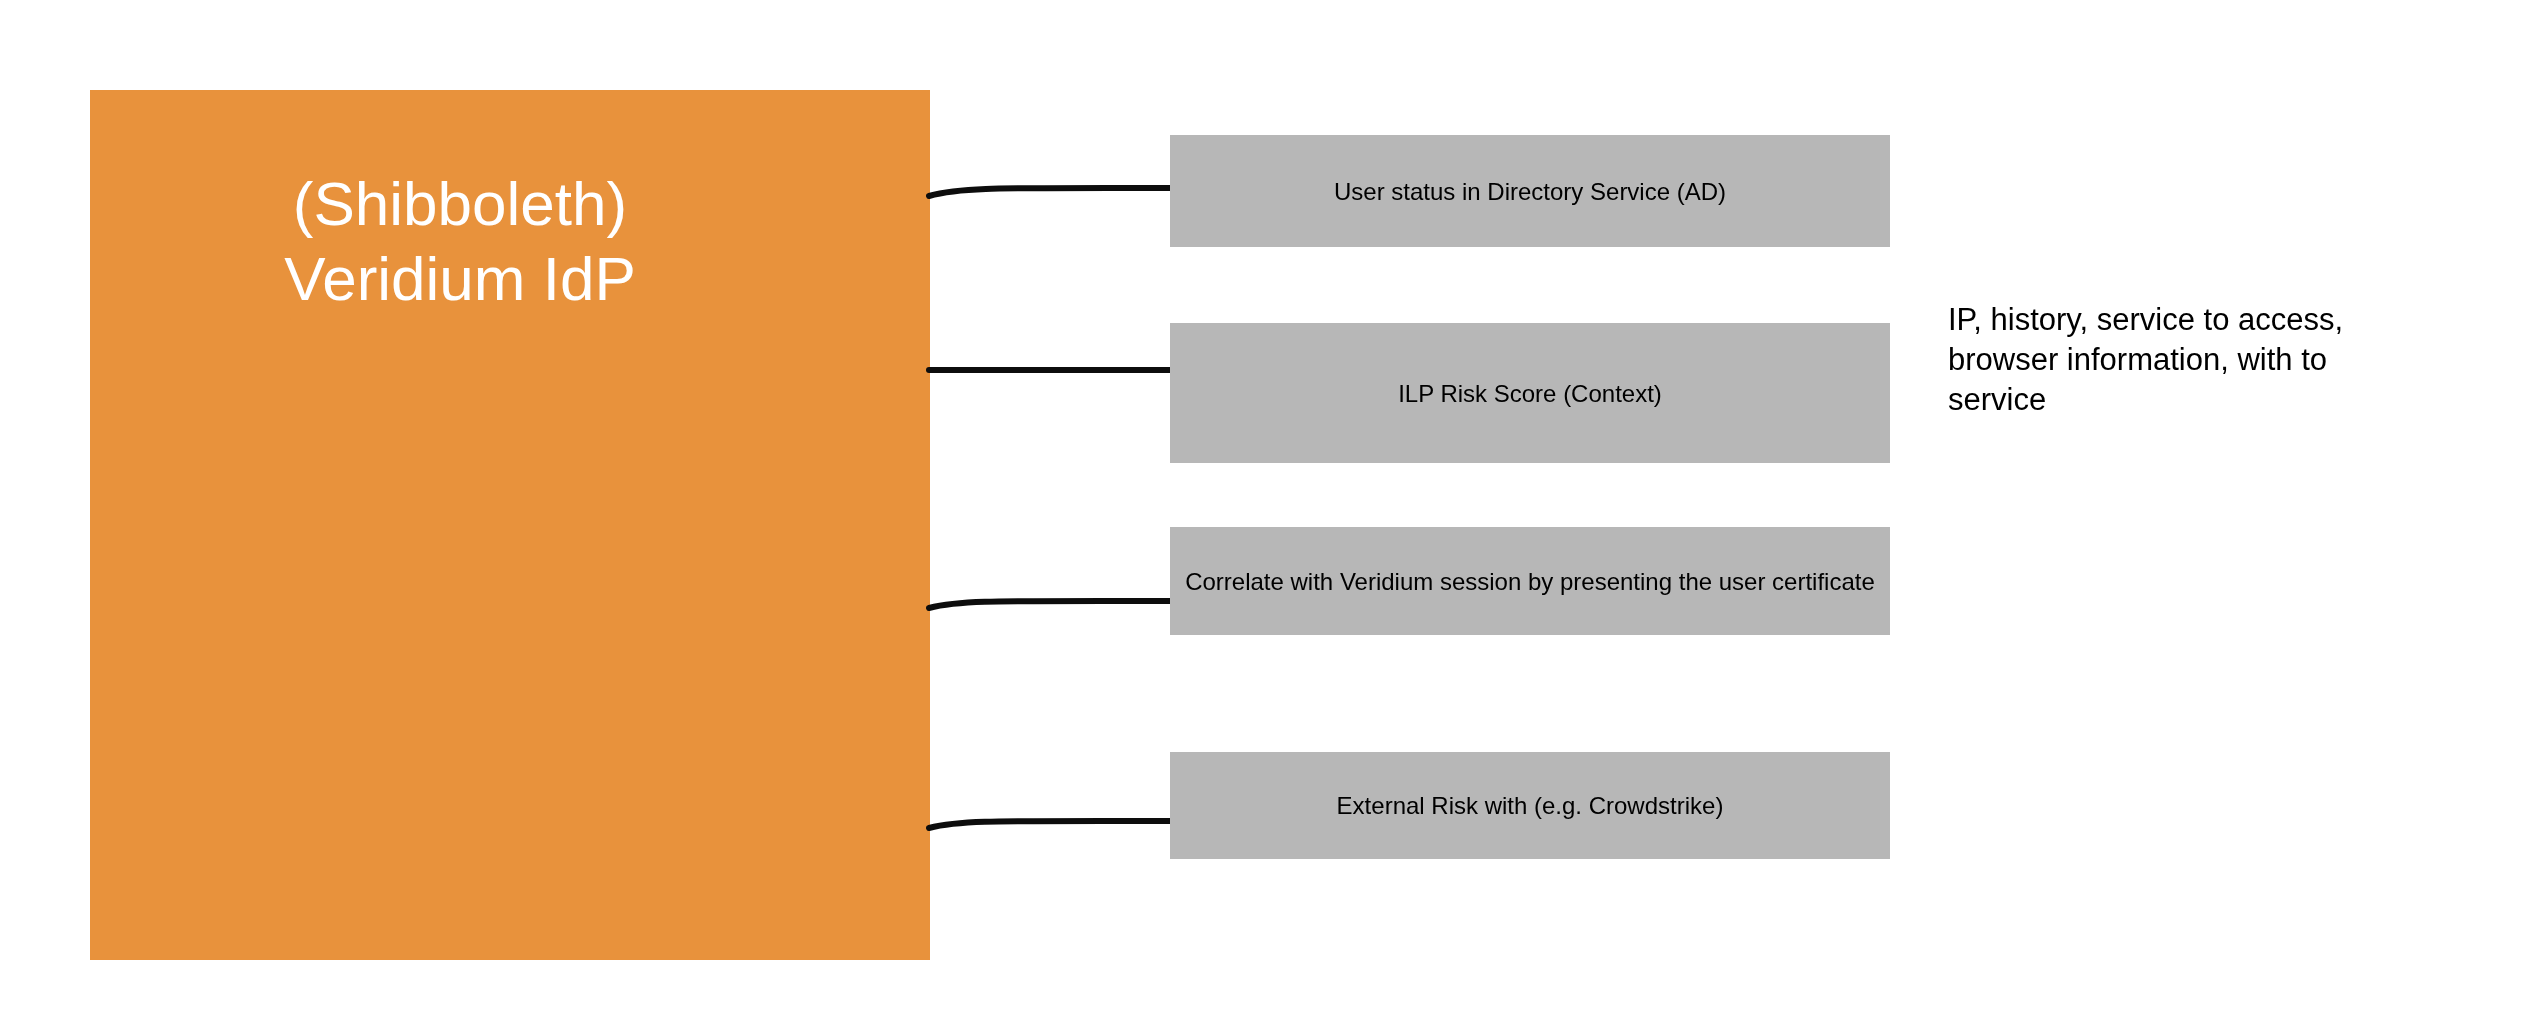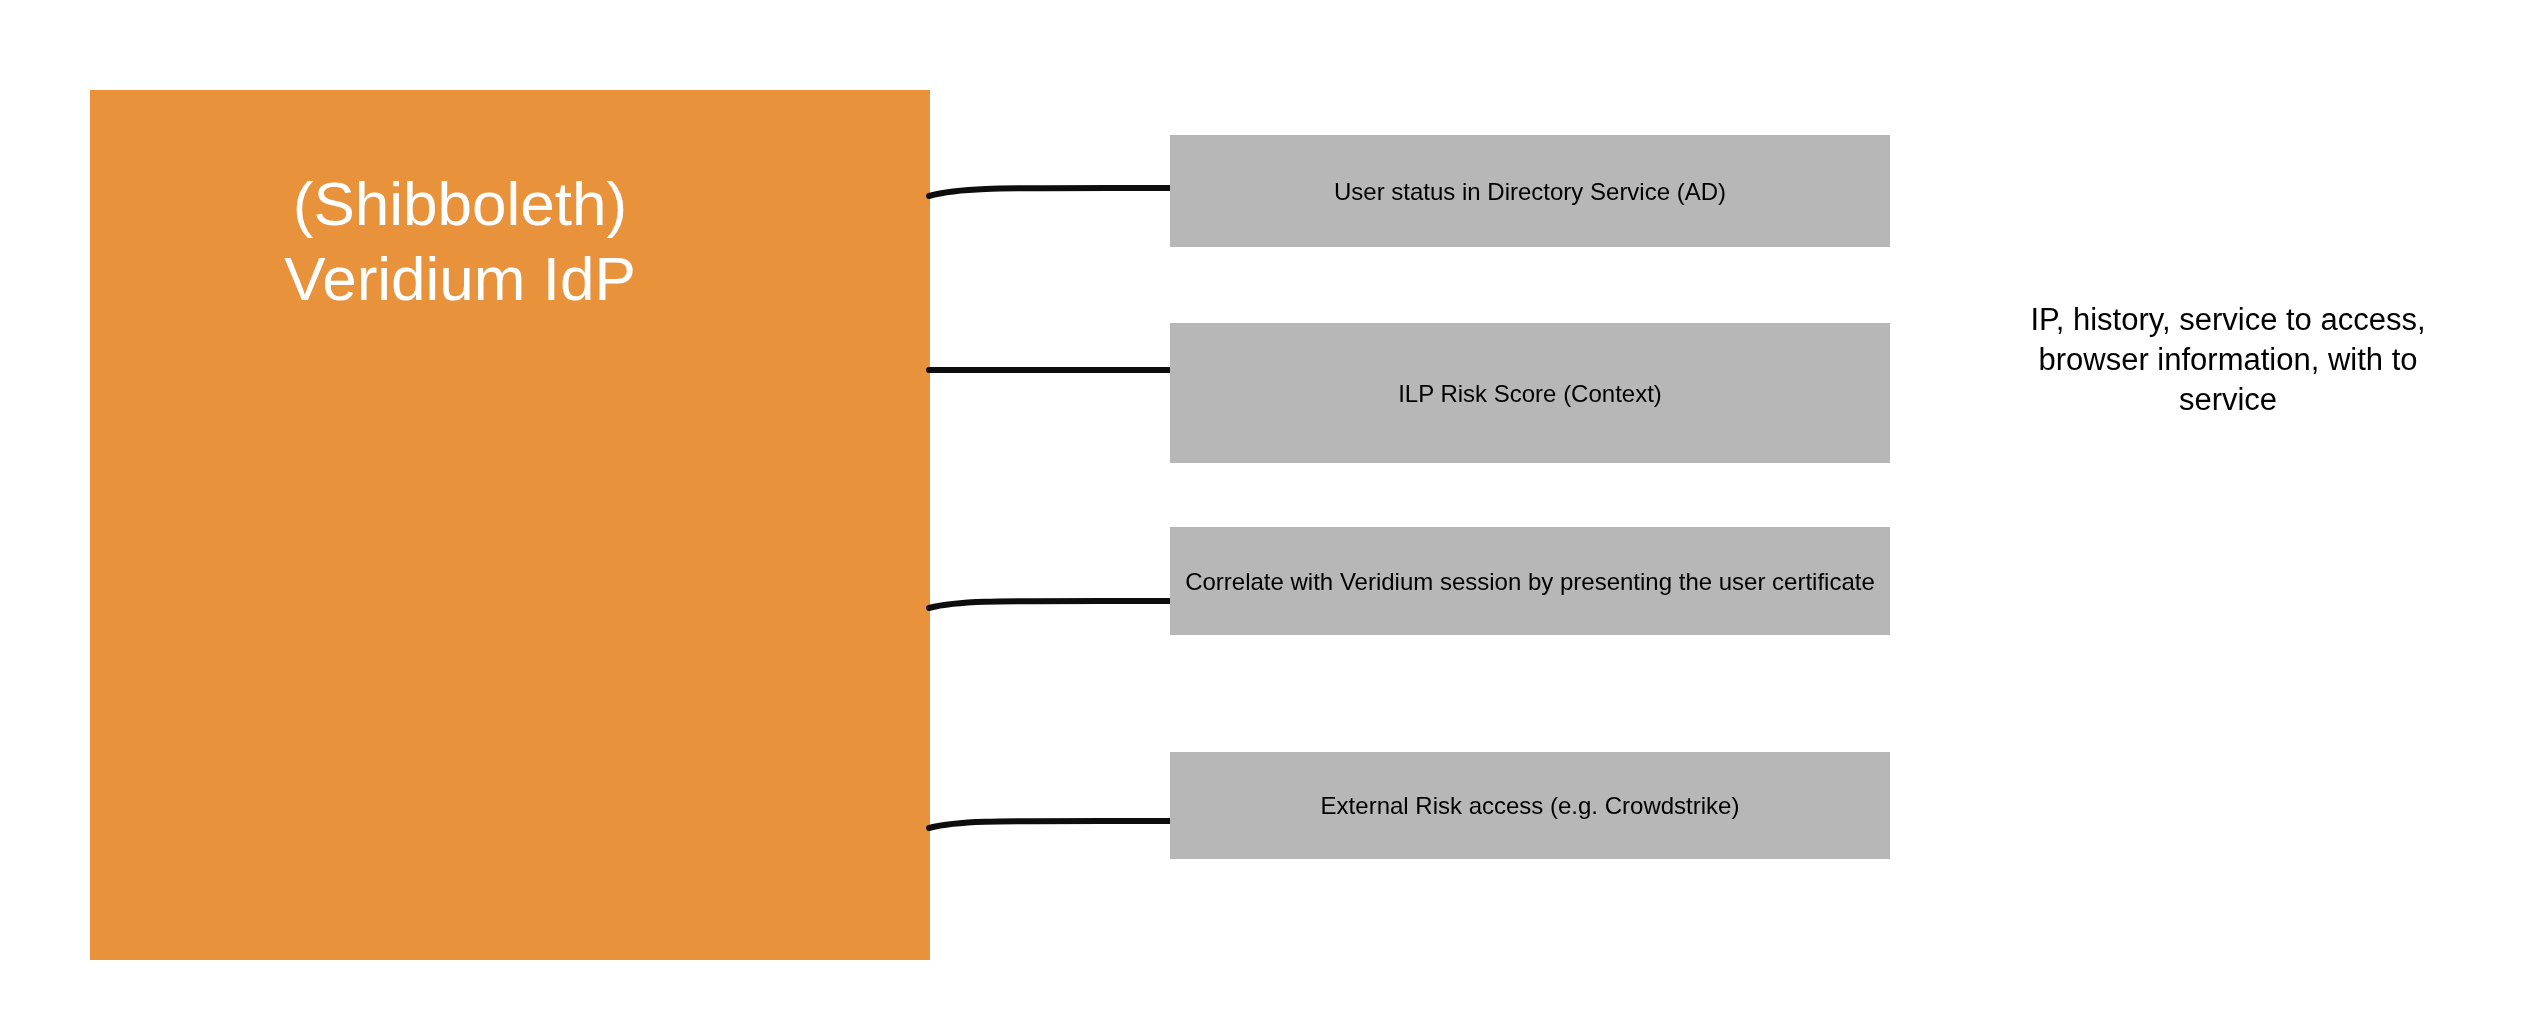--- a/index.html
+++ b/index.html
@@ -61,21 +61,20 @@
   .src-1 { top: 135px; height: 112px; }
   .src-2 { top: 323px; height: 140px; }
   .src-3 { top: 527px; height: 108px; }
   .src-4 { top: 752px; height: 107px; }
   .nowrap span { white-space: nowrap; }
   .annotation {
     position: absolute;
     left: 1948px;
     top: 300px;
     width: 560px;
-    text-align: center;
     color: var(--source_text, #000000);
     font-size: 31px;
     line-height: 40px;
   }
 </style>
 </head>
 <body>
 
 <div class="canvas">
 
@@ -99,21 +98,21 @@
 
   <div class="src-box src-2 nowrap">
     <span>ILP Risk Score (Context)</span>
   </div>
 
   <div class="src-box src-3">
     <span>Correlate with Veridium session by presenting the user certificate</span>
   </div>
 
   <div class="src-box src-4 nowrap">
-    <span>External Risk access (e.g. Crowdstrike)</span>
+    <span>External Risk with (e.g. Crowdstrike)</span>
   </div>
 
   <div class="annotation">
     <div>IP, history, service to access,</div>
     <div>browser information, with to</div>
     <div>service</div>
   </div>
 
 </div>
 

